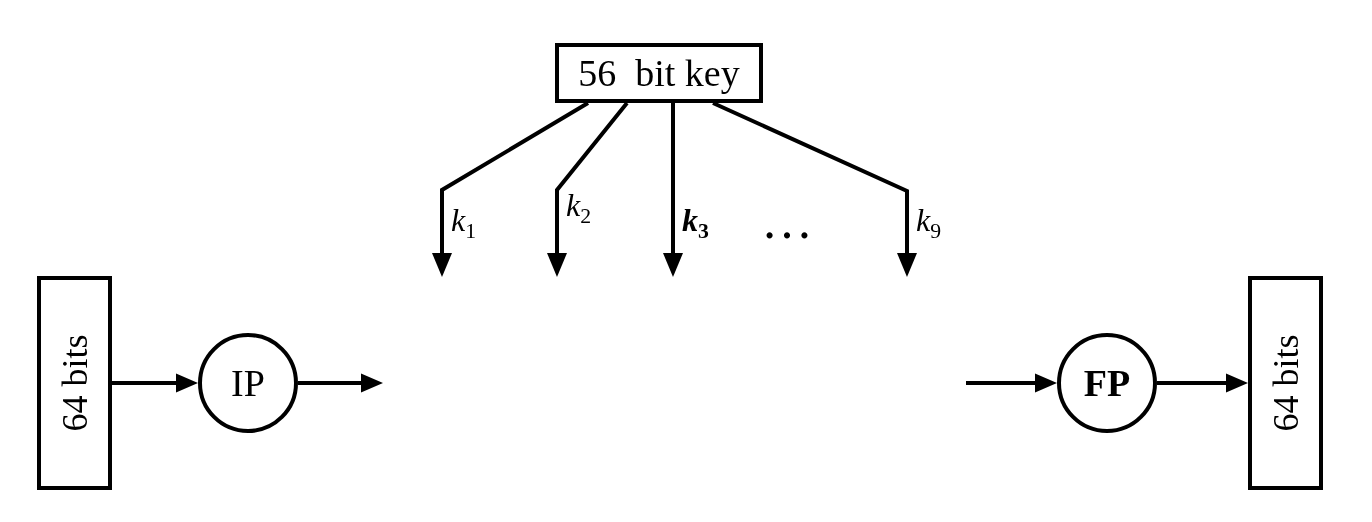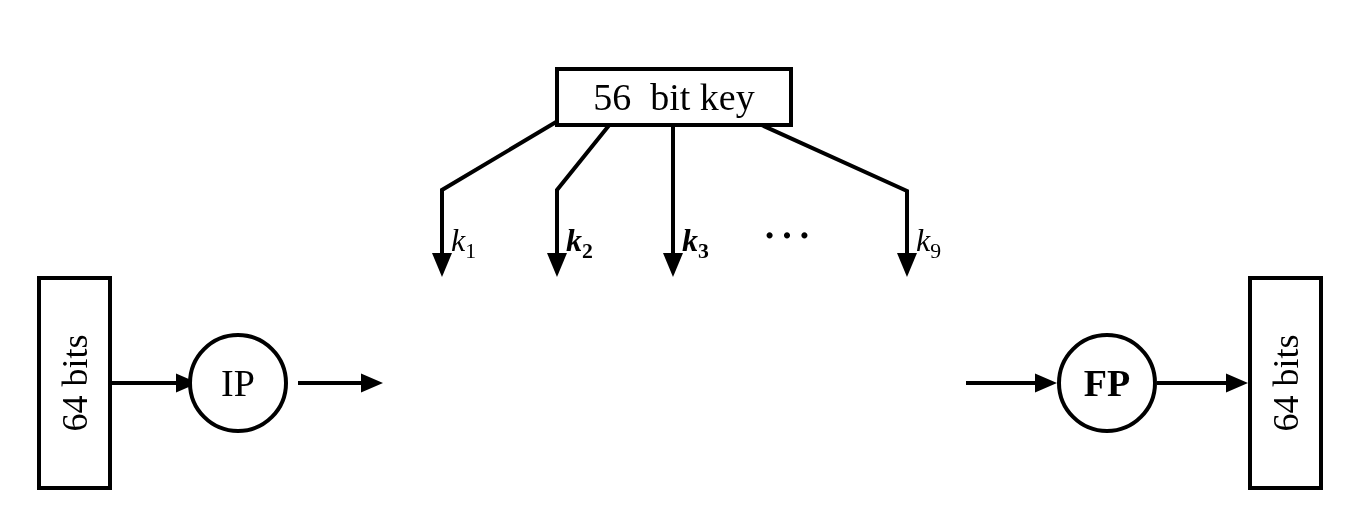--- a/index.html
+++ b/index.html
@@ -25,24 +25,23 @@
     position: absolute;
     box-sizing: border-box;
     border: 4px solid #000000;
     background: #ffffff;
     display: flex;
     align-items: center;
     justify-content: center;
   }
   .key-box {
     left: 555px; top: 43px;
-    width: 238px; height: 60px;
+    width: 208px; height: 60px;
     font-size: 38px;
     white-space: pre;
-    margin-top: 24px;
   }
   .feistel-box {
     left: 383px; top: 277px;
     width: 583px; height: 213px;
     background: #e6e6e6;
     font-size: 38px;
   }
   .bits-box {
     top: 276px;
     width: 75px; height: 214px;
@@ -60,37 +59,36 @@
     width: 100px; height: 100px;
     top: 333px;
     border: 4.5px solid #000000;
     border-radius: 50%;
     background: #ffffff;
     display: flex;
     align-items: center;
     justify-content: center;
     font-size: 38px;
   }
-  .circle-node.ip { left: 188px; text-align: right; }
+  .circle-node.ip { left: 198px; text-align: right; }
   .circle-node.fp { left: 1057px; font-weight: bold; }
   .klabel {
     position: absolute;
     font-style: italic;
     font-size: 32px;
     line-height: 1;
     white-space: nowrap;
-    margin-top: 20px;
   }
   .klabel sub {
     font-style: normal;
     font-size: 0.68em;
     line-height: 1;
   }
   .klabel.k1  { left: 451px; top: 204px; }
-  .klabel.k2  { left: 566px; top: 204px; font-weight: bold; }
+  .klabel.k2  { left: 566px; top: 189px; }
   .klabel.k3  { left: 682px; top: 204px; font-weight: bold; }
   .klabel.k16 { left: 916px; top: 204px; }
   .ellipsis {
     position: absolute;
     left: 756px; top: 195px;
     width: 64px;
     text-align: center;
     font-size: 52px;
     line-height: 1;
     letter-spacing: 2px;

